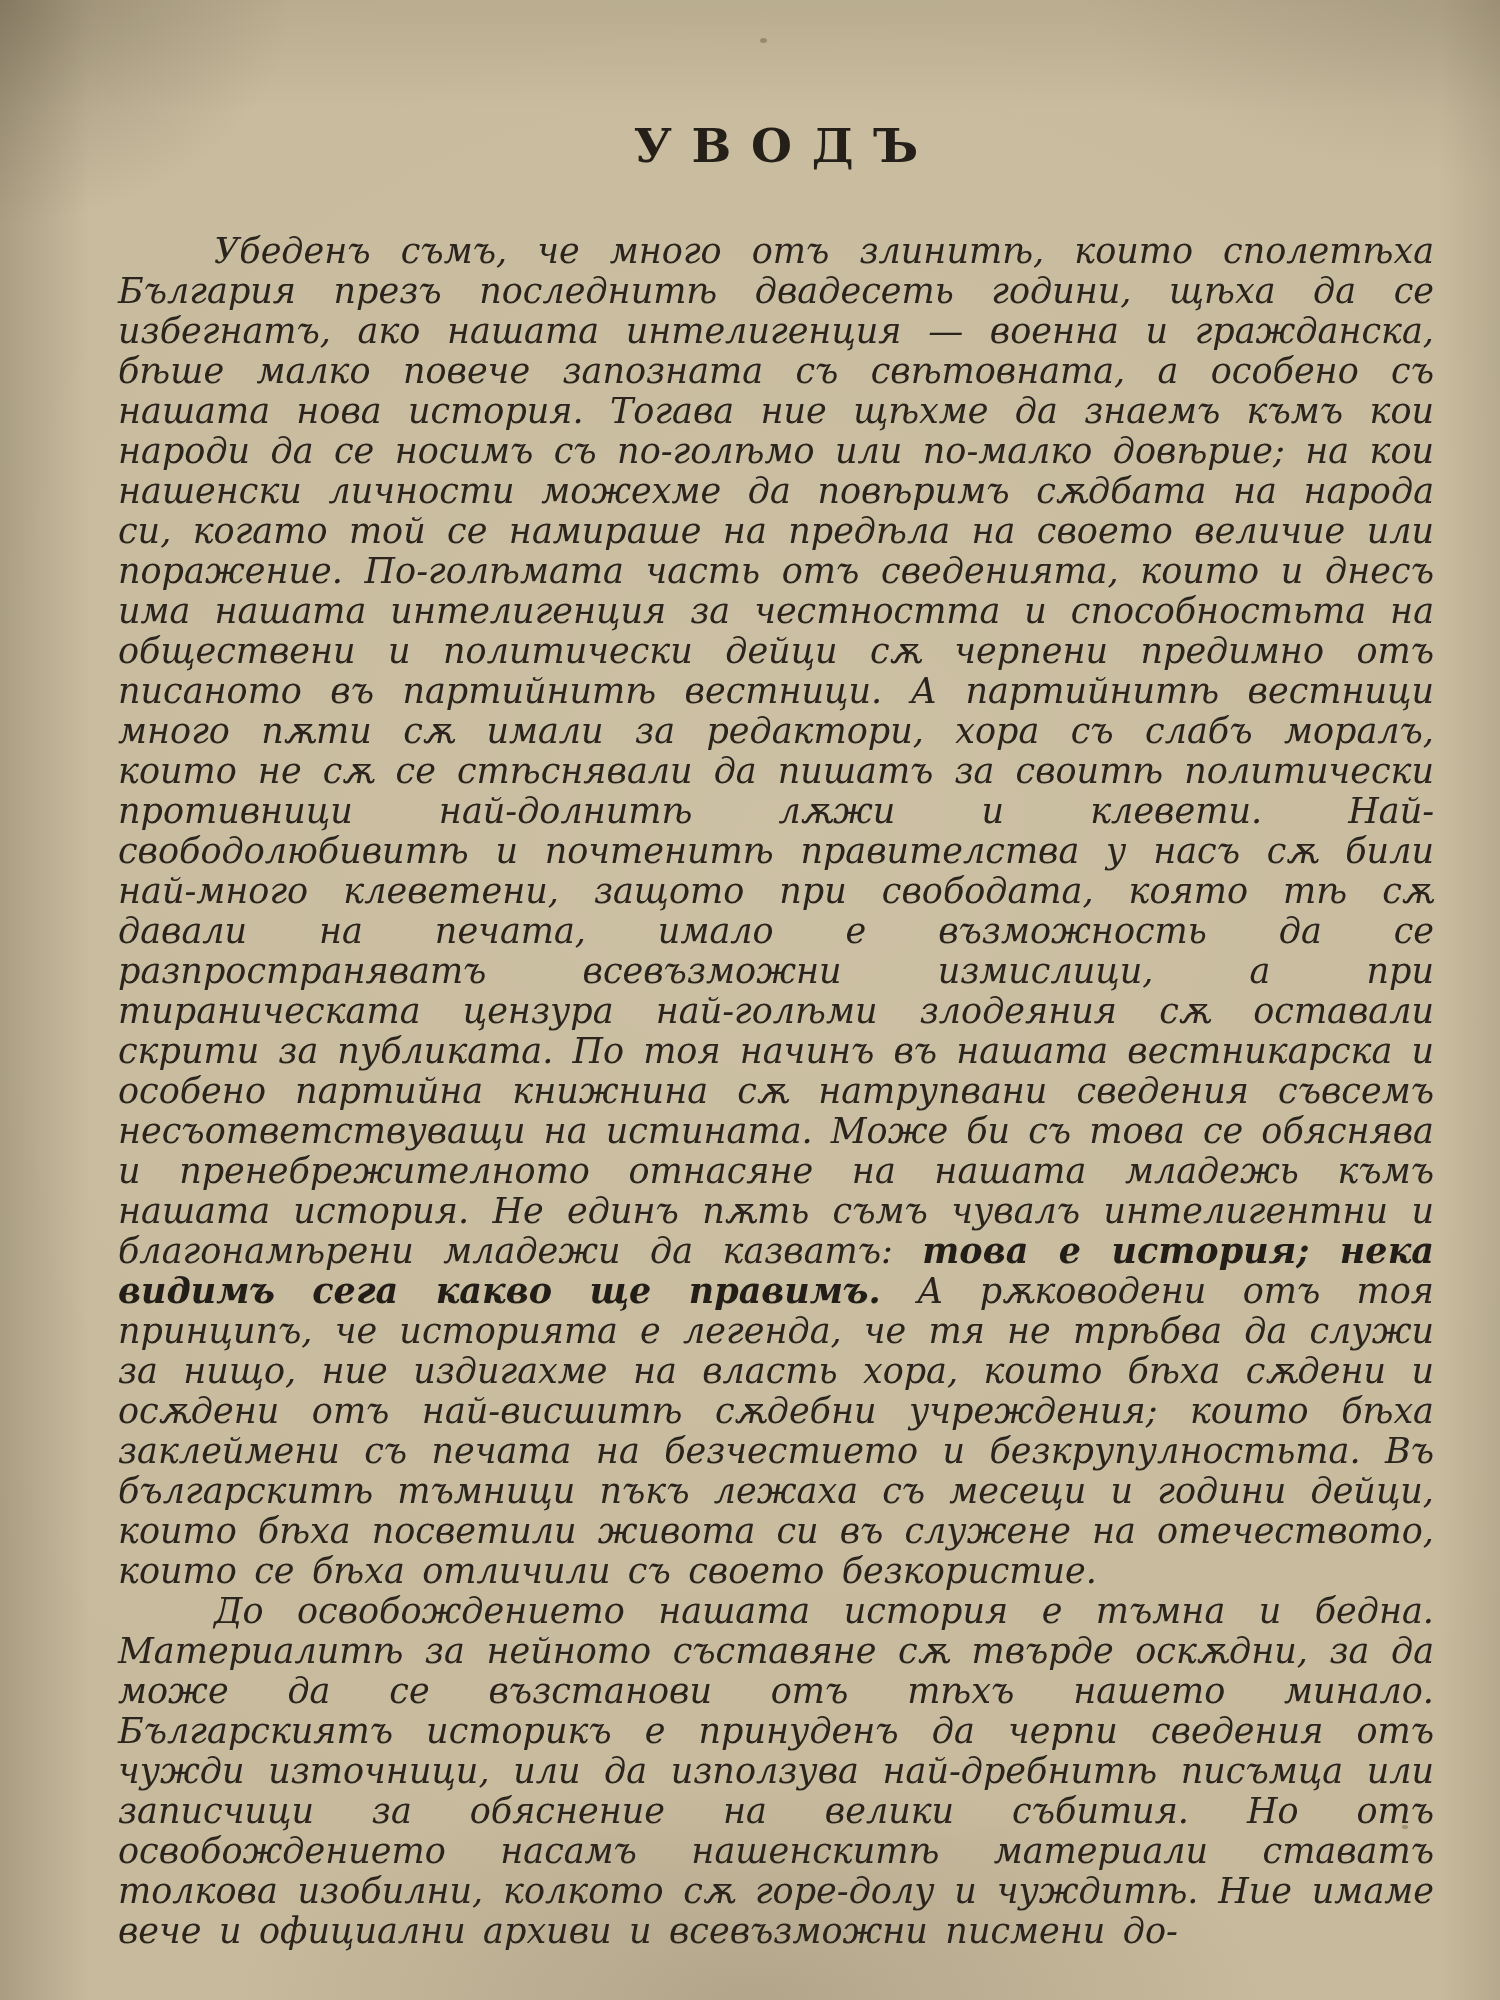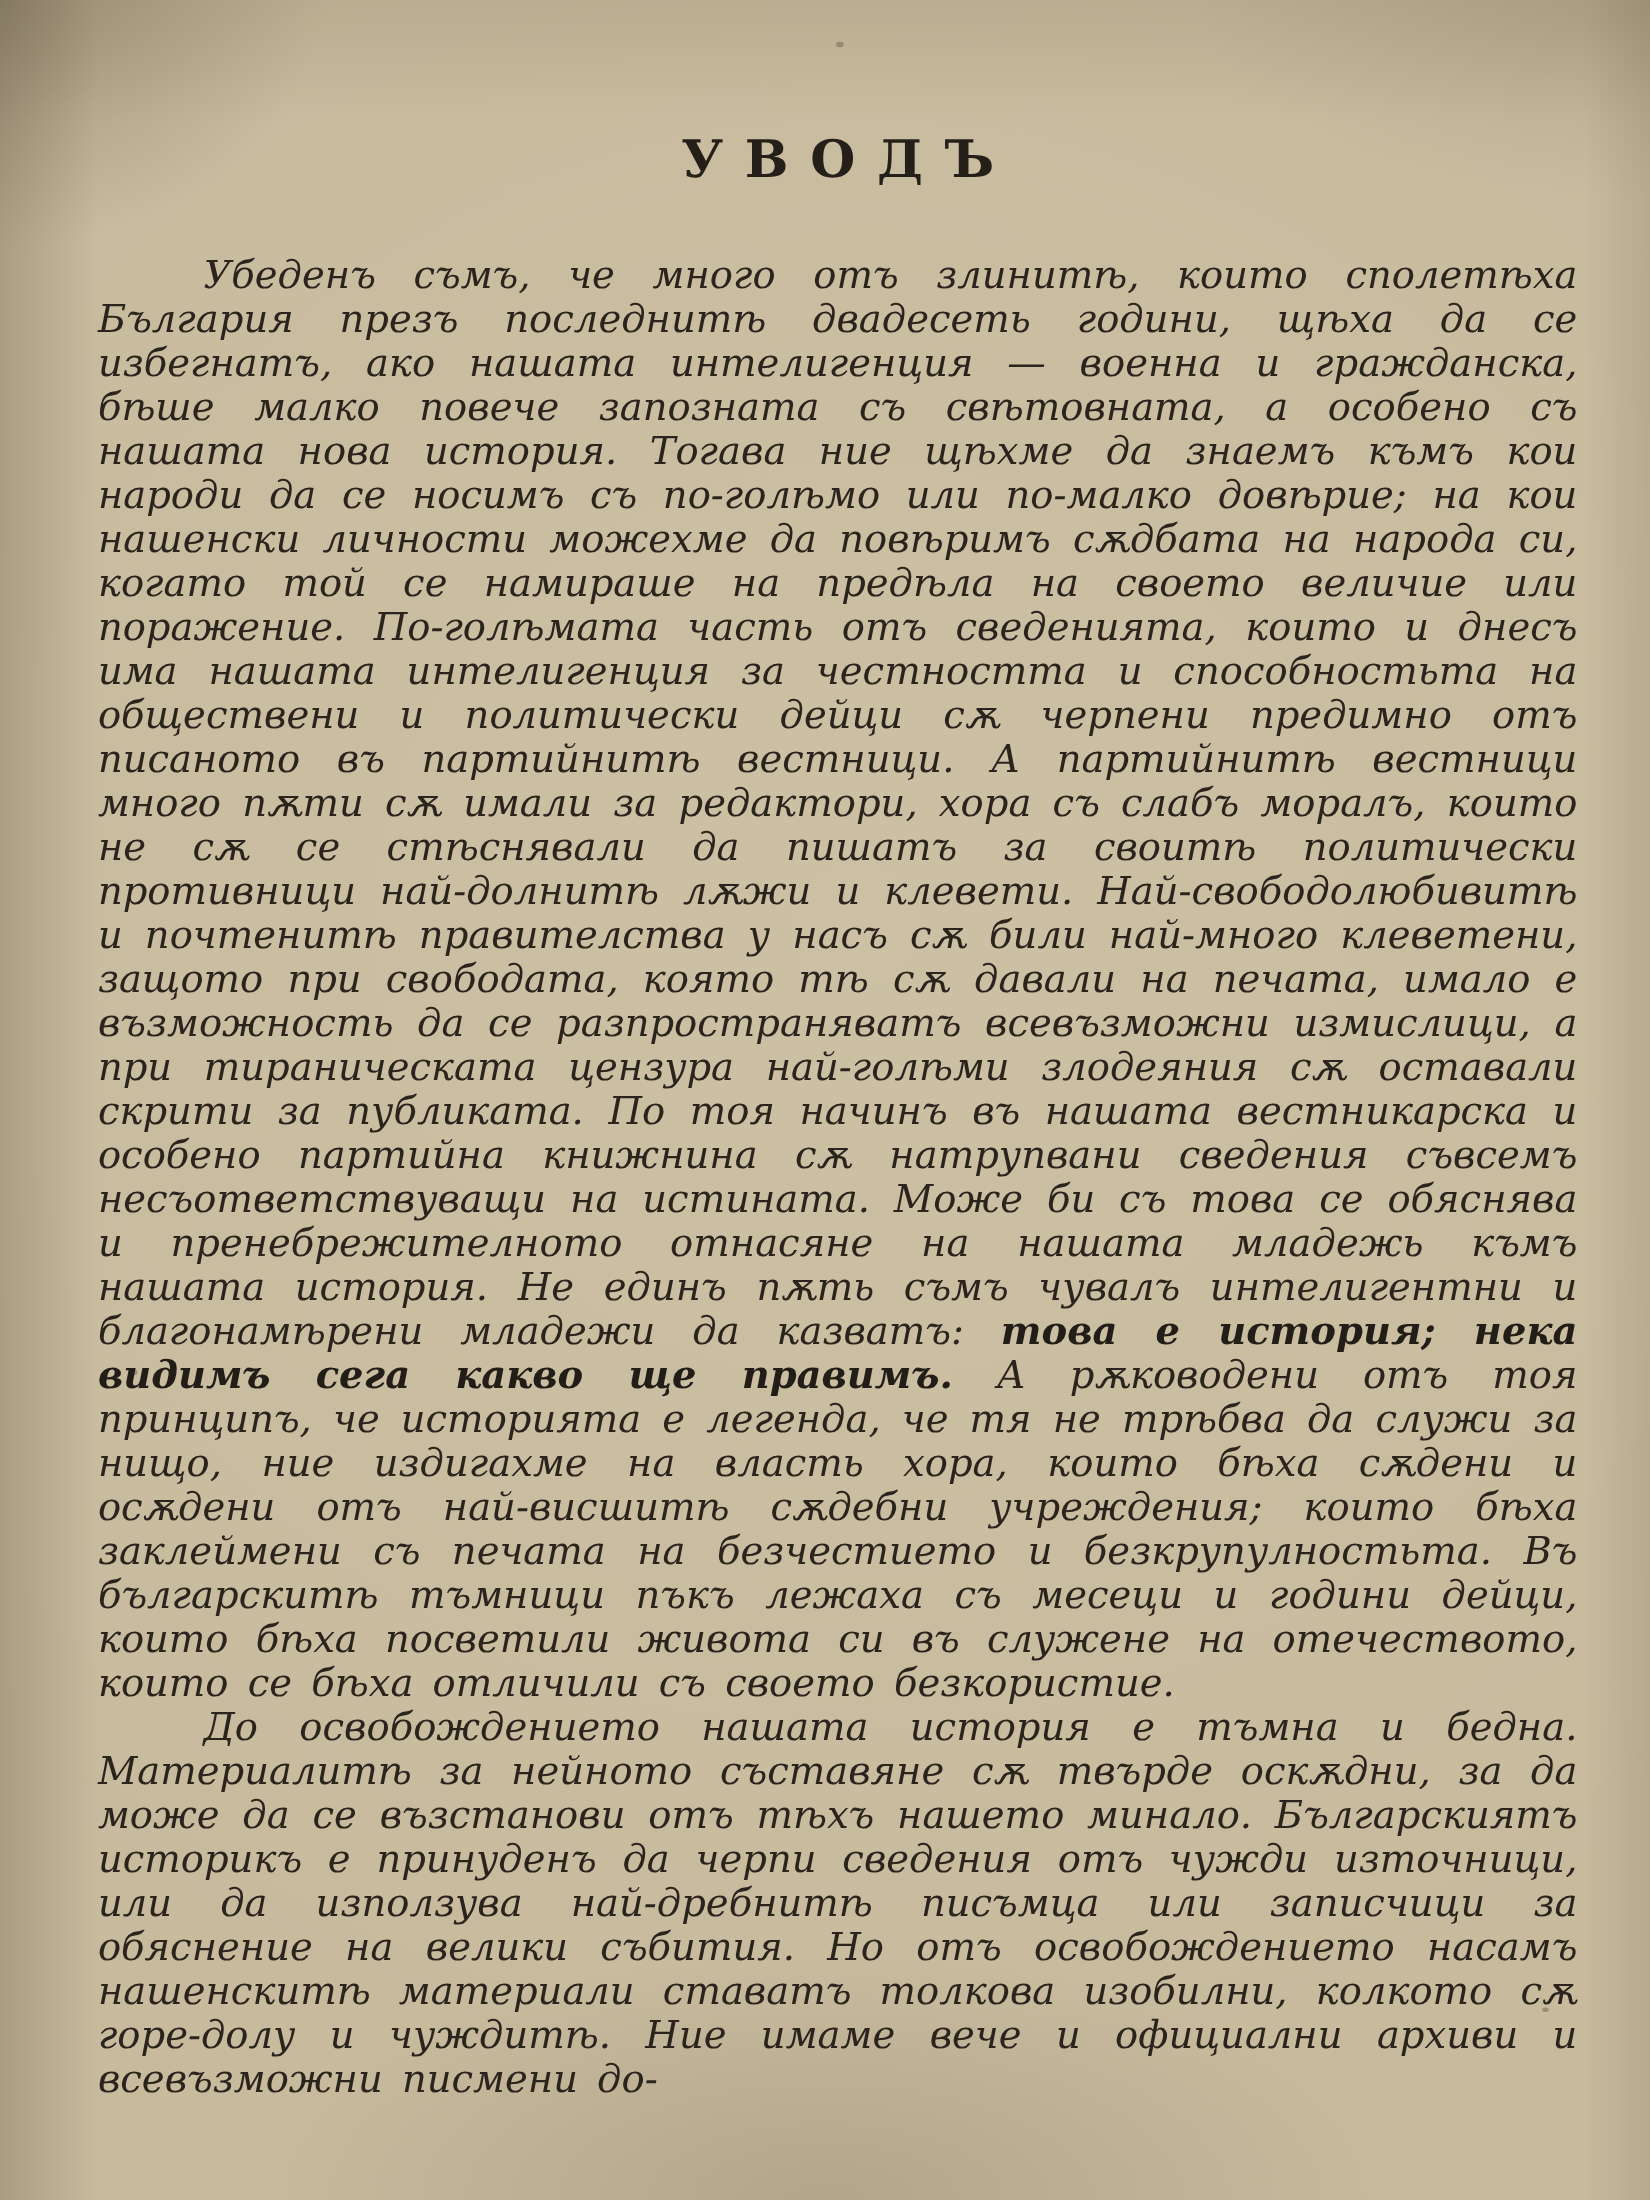--- a/index.html
+++ b/index.html
@@ -22,21 +22,21 @@
       #c7ba9d;
     font-family: "DejaVu Serif", "Liberation Serif", serif;
     color: #2a241d;
   }
   .sheet {
     position: absolute;
     top: 0;
     left: 0;
     right: 0;
     bottom: 0;
-    padding: 118px 66px 40px 89px;
+    padding: 118px 66px 40px 118px;
     box-sizing: border-box;
   }
   .title {
     margin: 0 0 58px 0;
     text-align: center;
     font-size: 47px;
     font-weight: bold;
     font-style: normal;
     letter-spacing: 0.42em;
     text-indent: 0.42em; 

